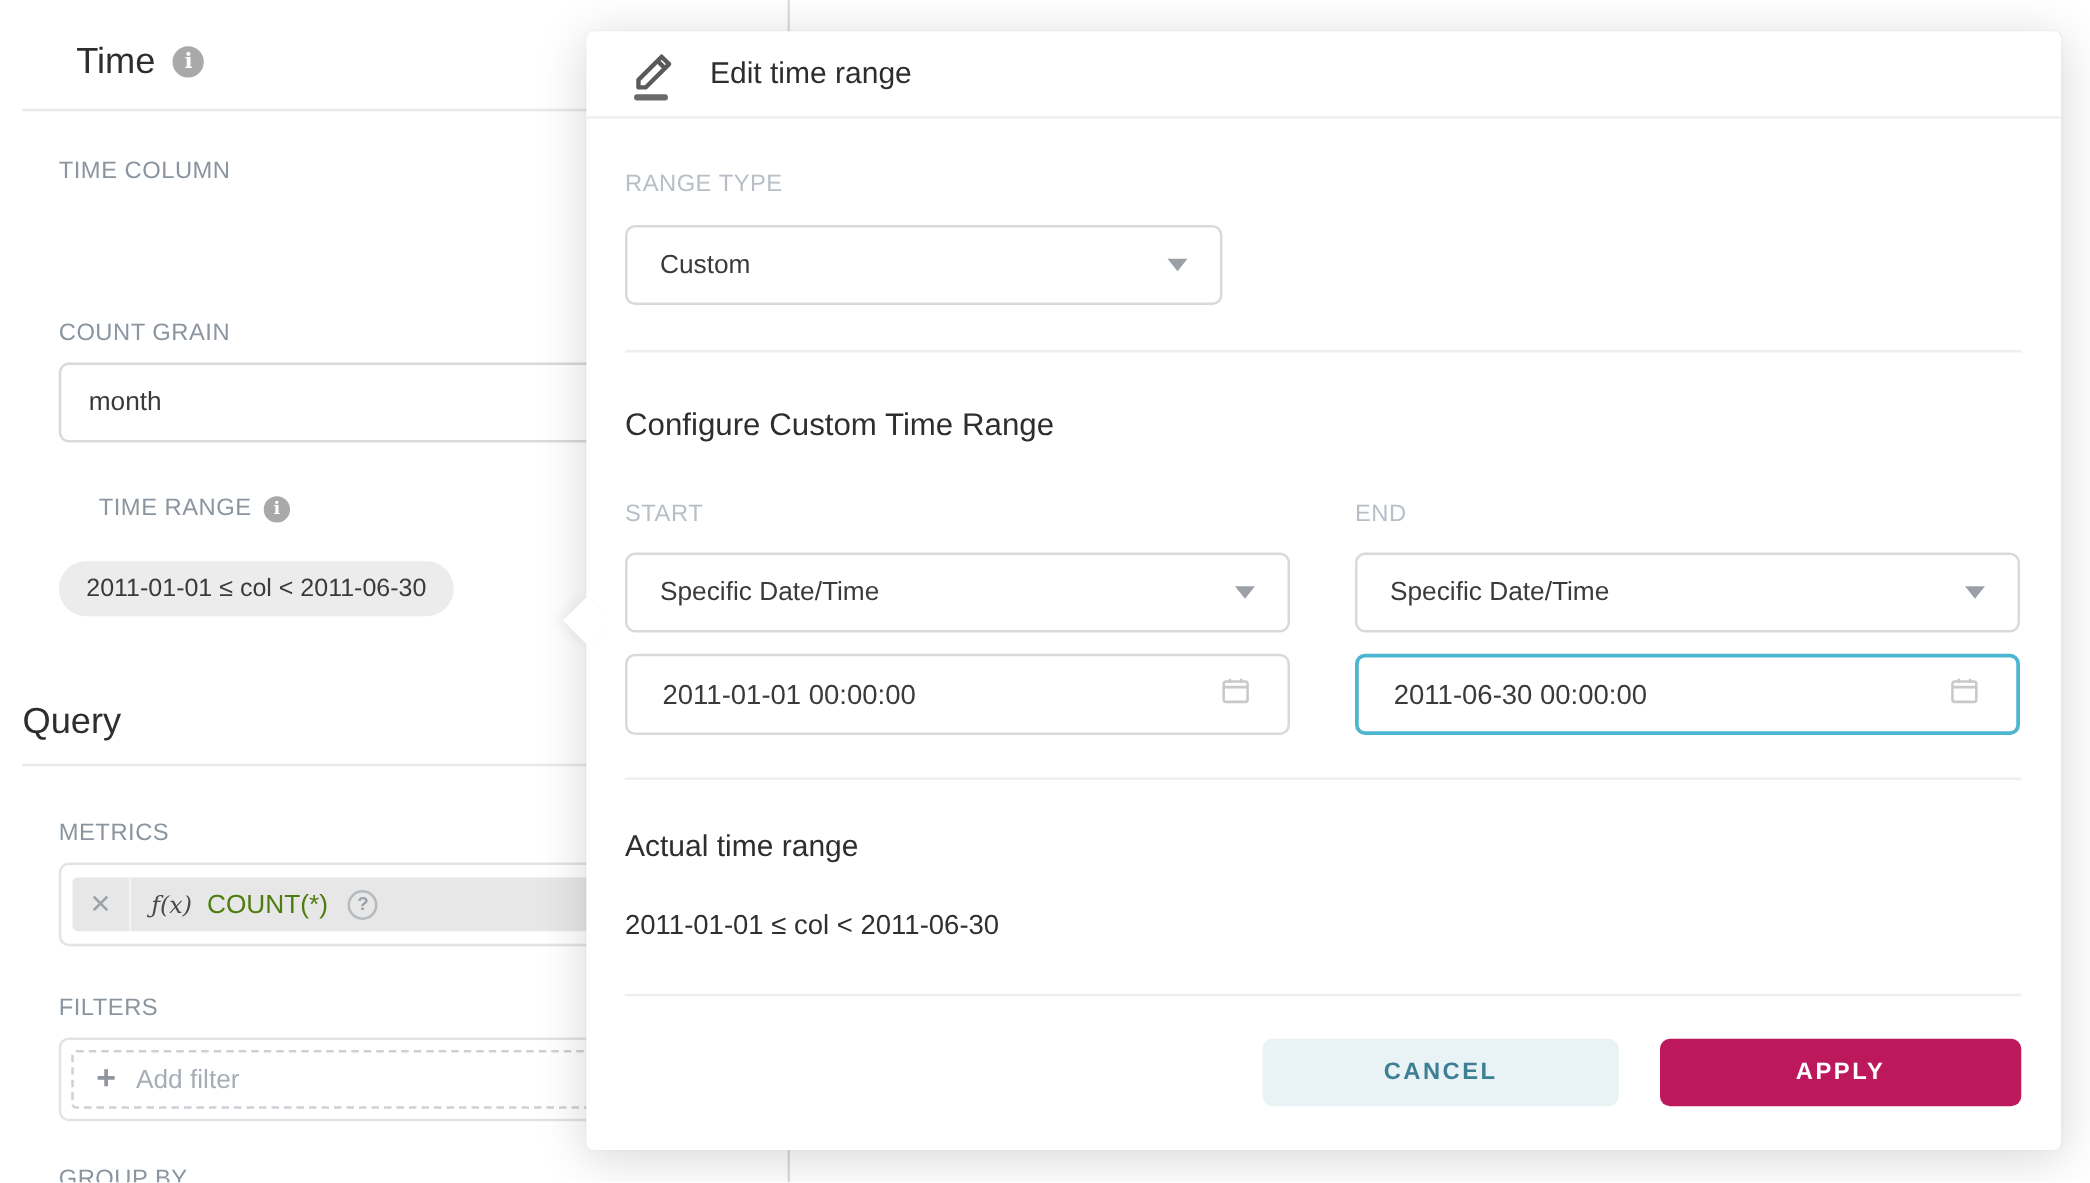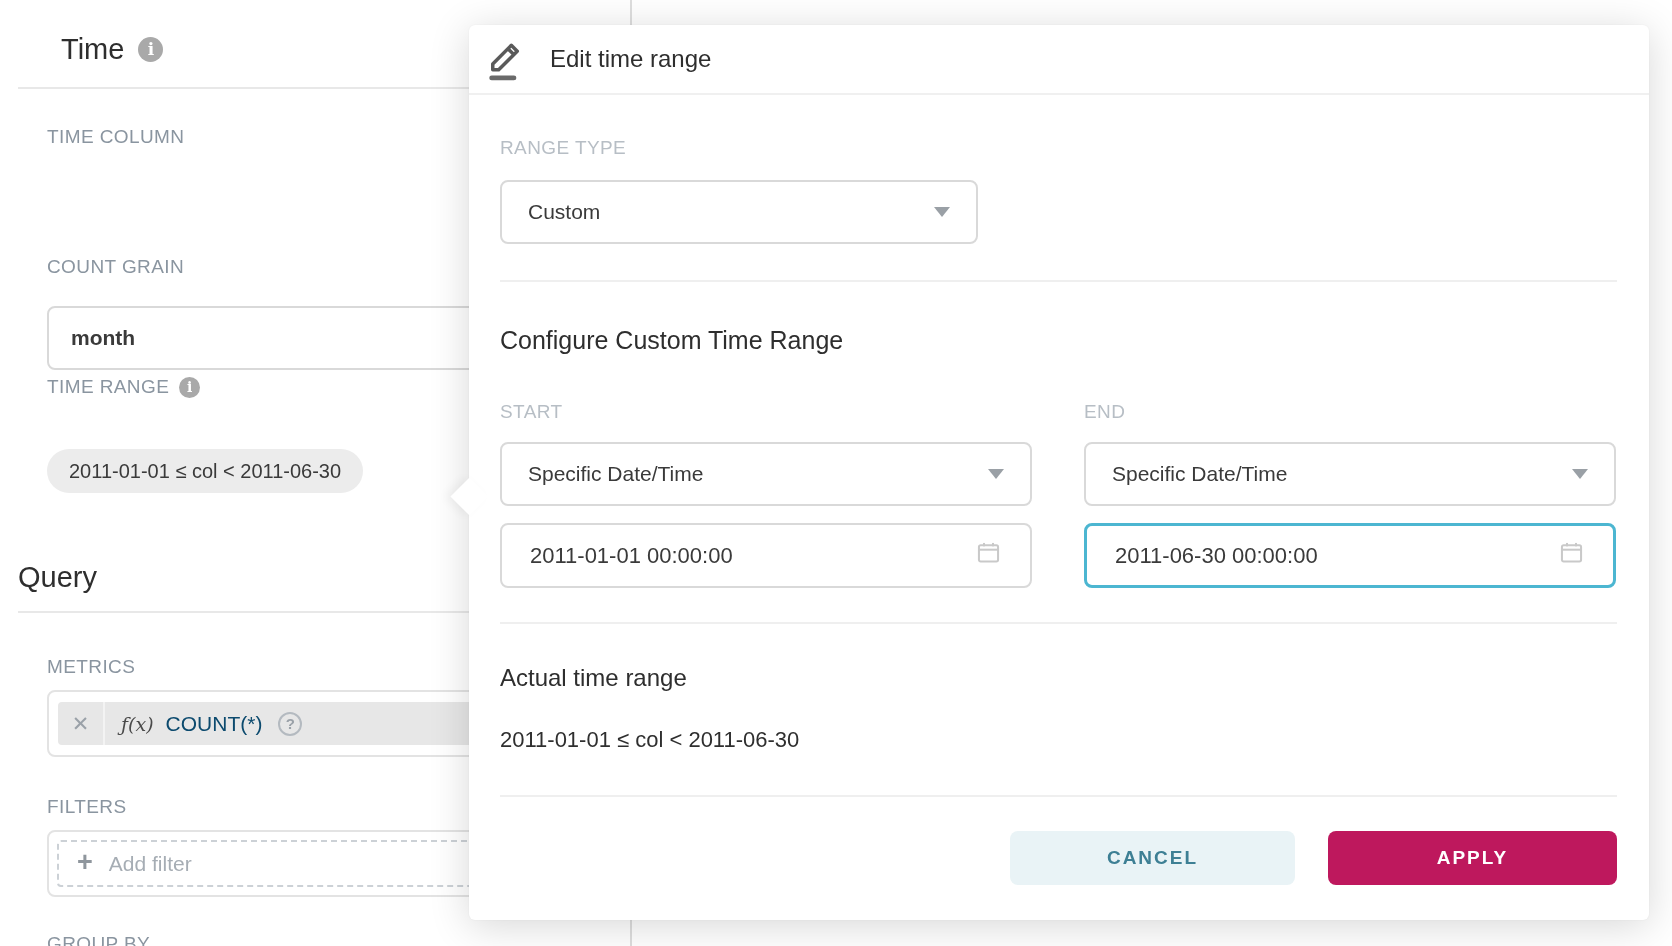--- a/index.html
+++ b/index.html
@@ -21,67 +21,67 @@
                font-size:17px; line-height:1; }
   .info-icon.small { width:21px; height:21px; font-size:14px; }
   .lp-divider { position:absolute; left:18px; width:578px; height:2px; background:#e8e8e8; }
   #lp-divider-1 { top:87px; }
   #lp-divider-2 { top:611px; }
 
   .lp-label { position:absolute; left:47px; font-size:19px; letter-spacing:0.4px;
               color:#8a95a0; display:flex; align-items:center; gap:10px; }
   #lbl-time-column { top:126px; }
   #lbl-time-grain  { top:256px; }
-  #lbl-time-range  { top:376px; }
+  #lbl-time-range  { top:396px;margin-left:32px; }
   #lbl-metrics     { top:656px; }
   #lbl-filters     { top:796px; }
   #lbl-group-by    { top:933px; }
 
   .lp-select { position:absolute; left:47px; width:530px; height:64px;
                border:2px solid #d9d9d9; border-radius:8px; background:#fff;
                display:flex; align-items:center; padding:0 22px;
                font-size:21px; color:#3a3a3a; }
   #sel-time-column { top:160px; }
-  #sel-time-grain  { top:306px;font-weight:bold; }
+  #sel-time-grain  { top:290px; }
 
   .time-pill { position:absolute; left:47px; top:449px; height:44px; border-radius:22px;
                background:#ececec; display:inline-flex; align-items:center;
                padding:0 22px; font-size:20px; color:#3a3a3a; }
 
   .metrics-box { position:absolute; left:47px; top:690px; width:530px; height:67px;
                  border:2px solid #e3e3e3; border-radius:8px; background:#fff;
                  display:flex; align-items:center; padding:0 9px; }
   .metric-chip { display:flex; align-items:center; height:43px; width:100%;
                  background:#e7e7e7; border-radius:4px; overflow:hidden; }
   .chip-close { width:47px; height:100%; display:flex; align-items:center; justify-content:center;
                 color:#9aa1a8; font-size:21px; font-weight:700; border-right:2px solid #f3f3f3; }
   .chip-fx { margin-left:16px; font-family:"DejaVu Serif",serif; font-style:italic;
              font-size:19px; color:#4a4a4a; }
-  .chip-value { margin-left:12px; font-size:21px; color:#0c4a6e;text-align:center; }
+  .chip-value { margin-left:12px; font-size:21px; color:#4d7c0f;text-align:center; }
   .help-icon { margin-left:16px; width:24px; height:24px; border-radius:50%;
                border:2px solid #b4bac0; color:#9aa1a8; font-size:15px; font-weight:700;
                display:flex; align-items:center; justify-content:center; }
 
   .filters-box { position:absolute; left:47px; top:830px; width:530px; height:67px;
                  border:2px solid #e3e3e3; border-radius:8px; background:#fff; padding:8px; }
   .filters-dashed { width:100%; height:100%; border:2px dashed #ccd1d6; border-radius:4px;
                     display:flex; align-items:center; padding:0 18px; gap:16px; }
   .plus-icon { color:#8f969d; font-size:27px; font-weight:700; line-height:1; margin-top:-3px; }
   .add-filter-text { font-size:21px; color:#a6adb4; }
 
   
   .modal { position:absolute; left:469px; top:25px; width:1180px; height:895px;
            background:#fff; border-radius:6px;
            box-shadow:0 6px 40px rgba(0,0,0,0.16), 0 0 2px rgba(0,0,0,0.06); }
   .modal-arrow { position:absolute; left:-13px; top:458px; width:27px; height:27px;
                  background:#fff; transform:rotate(45deg);
                  box-shadow:-4px 4px 10px rgba(0,0,0,0.05); }
 
   .modal-header { position:absolute; left:0; top:0; width:100%; height:68px;
-                  display:flex; align-items:center; padding-left:15px; gap:24px; }
+                  display:flex; align-items:center; padding-left:33px; gap:24px; }
   .pencil-icon { width:42px; height:46px; display:flex; align-items:center; justify-content:center; }
   .modal-title { font-size:24px; color:#2e2e2e; }
   .modal-header-divider { position:absolute; left:0; top:68px; width:100%; height:2px; background:#f0f0f0; }
 
   .m-label { position:absolute; font-size:19px; letter-spacing:0.4px; color:#b7bec5; }
   #lbl-range-type { left:31px; top:112px; }
   #lbl-start { left:31px;  top:376px; }
   #lbl-end   { left:615px; top:376px; }
 
   .m-select { position:absolute; height:64px; border:2px solid #d9d9d9; border-radius:8px;

